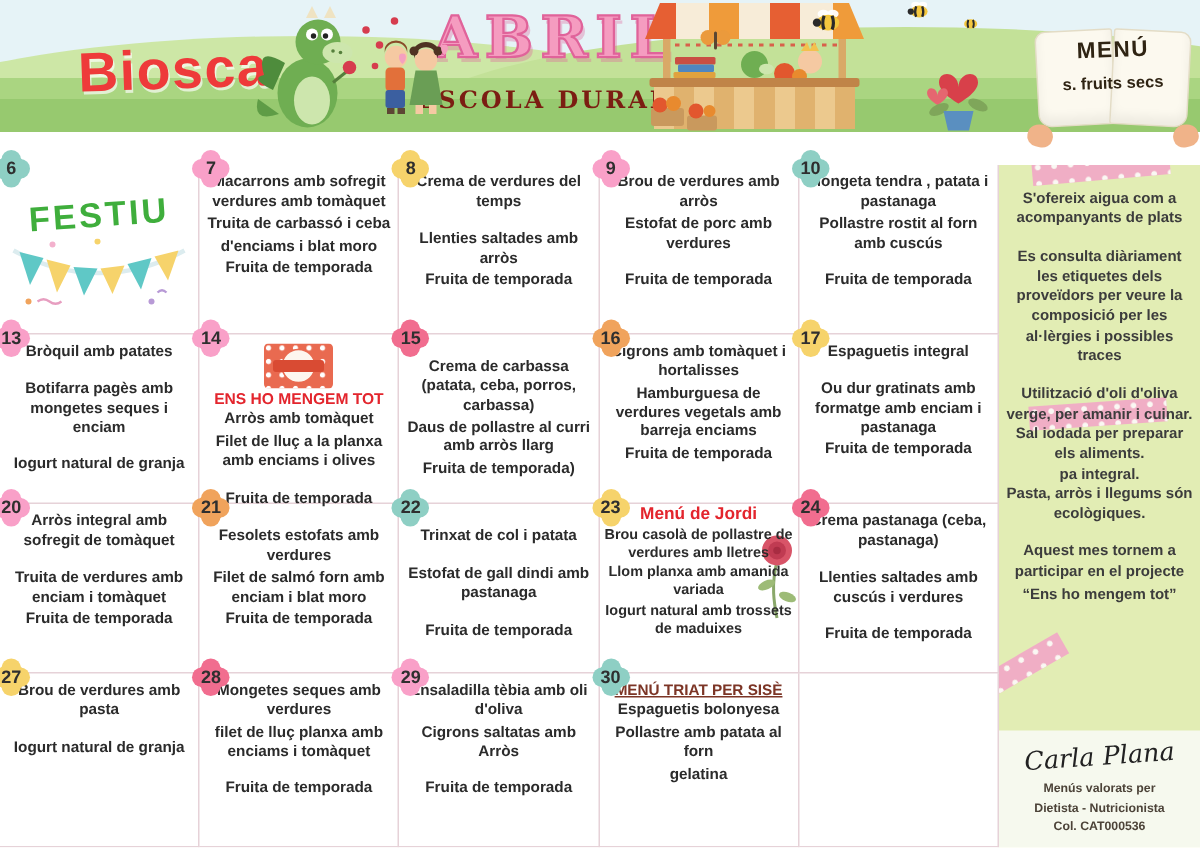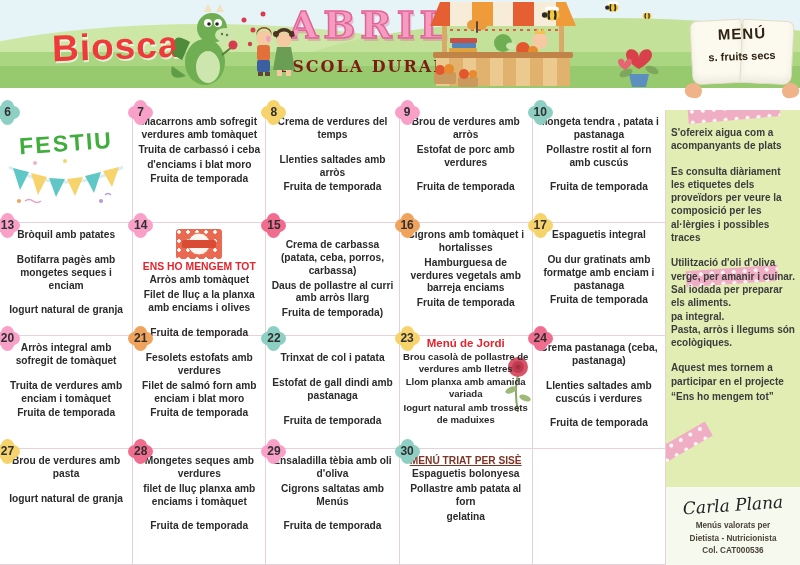--- a/index.html
+++ b/index.html
@@ -74,21 +74,21 @@
   .stamp::after{content:"";position:absolute;left:50%;top:50%;width:21px;height:21px;transform:translate(-50%,-50%);
          background:#fdf6ee;border-radius:50%;border:1px solid #e96a50;}
   .stamp::before{content:"";position:absolute;left:6px;top:11px;width:34px;height:8px;background:#d94b33;
          border-radius:2px;z-index:3;}
   .rose{position:absolute;right:0;top:20px;width:28px;height:58px;z-index:0;}
 
   
   .sidebar{position:absolute;left:666px;top:110px;width:134px;height:455px;
            background:var(--sidebar-green,#e2edb4);overflow:hidden;}
   .note{position:relative;z-index:2;margin:0 5px 12px;font-weight:700;font-size:10px;line-height:1.33;
-        text-align:left;color:#3c3c3c;white-space:pre-line;}
+        text-align:center;color:#3c3c3c;white-space:pre-line;}
   .note.first{margin-top:16px;}
   .note.tight{margin-bottom:2px;}
   .tape{position:absolute;width:92px;height:16px;background:var(--tape-pink,#f3a6c8);opacity:.88;z-index:1;
         background-image:radial-gradient(circle at 4px 4px,rgba(255,255,255,.95) 1.6px,transparent 2.2px);
         background-size:11px 11px;}
   .tape1{top:-6px;left:22px;transform:rotate(-5deg);}
   .tape2{top:158px;left:20px;transform:rotate(-4deg);}
   .tape3{top:330px;left:-30px;width:78px;transform:rotate(-30deg);}
   .sig-area{position:absolute;left:0;right:0;bottom:0;height:78px;background:#f6f9ee;text-align:center;z-index:2;}
   .signature{margin-top:8px;font-family:"DejaVu Serif",serif;font-style:italic;font-size:17px;color:#222;
@@ -451,21 +451,21 @@
         <div class="line">Mongetes seques amb verdures</div>
         <div class="line">filet de lluç planxa amb enciams i tomàquet</div>
         <div class="gap"></div>
         <div class="line">Fruita de temporada</div>
       </div>
       <div class="cell">
         <span class="flower" style="color: rgb(249, 160, 200);">
           <span class="daynum">29</span>
         </span>
         <div class="line">Ensaladilla tèbia amb oli d'oliva</div>
-        <div class="line">Cigrons saltatas amb Menús</div>
+        <div class="line">Cigrons saltatas amb Arròs</div>
         <div class="gap"></div>
         <div class="line">Fruita de temporada</div>
       </div>
       <div class="cell">
         <span class="flower" style="color: rgb(142, 207, 196);">
           <span class="daynum">30</span>
         </span>
         <div class="cell-heading maroon-underline">MENÚ TRIAT PER SISÈ</div>
         <div class="line">Espaguetis bolonyesa</div>
         <div class="line">Pollastre amb patata al forn</div>

